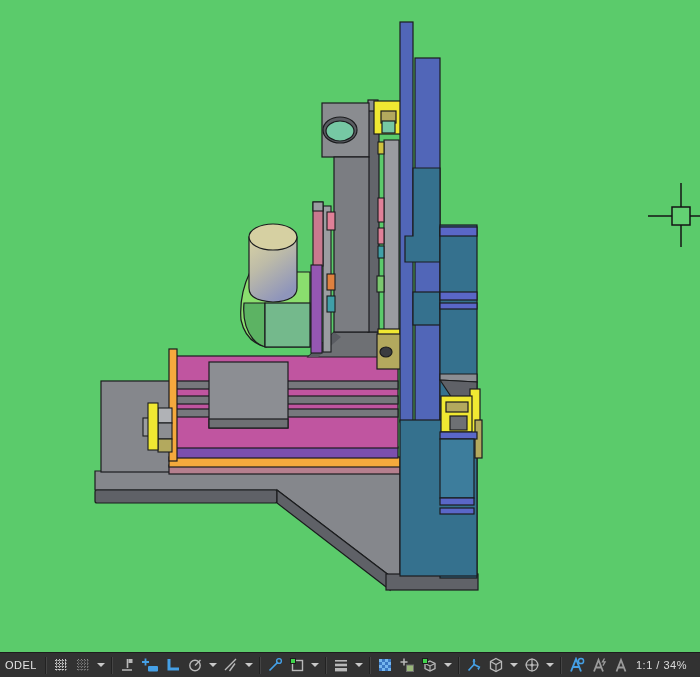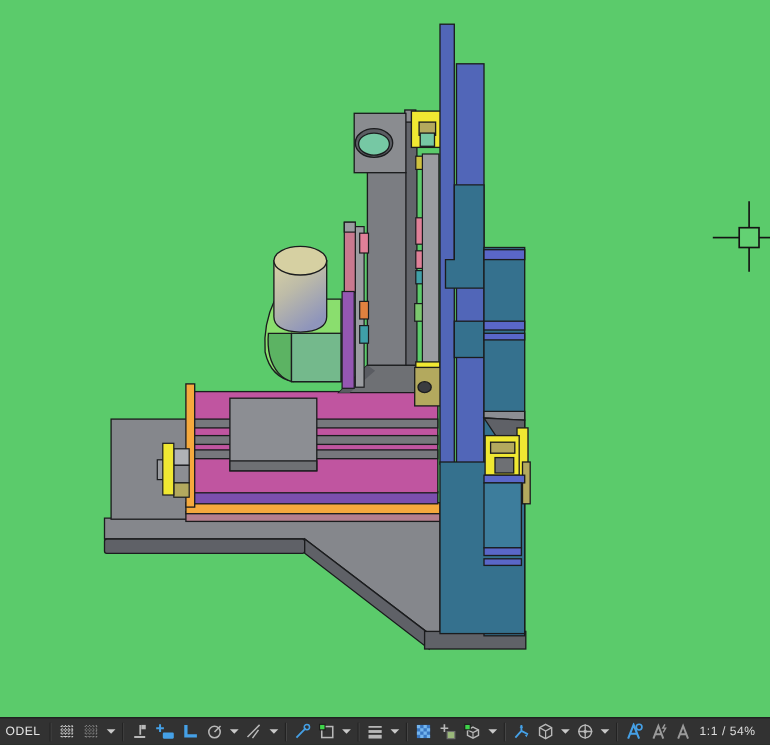--- a/index.html
+++ b/index.html
@@ -274,16 +274,16 @@
       <svg width="16" height="16">
         <path d="M3 14.5L7.5 3l4.5 11.5M5 10.5h5" stroke="#9a9a9a" stroke-width="1.8" fill="none"></path>
         <path d="M13.5 1.5l-2 3.4h2.6l-2.2 3.8" stroke="#9a9a9a" stroke-width="1.3" fill="none"></path>
       </svg>
     </span>
     <span class="sb-btn">
       <svg width="16" height="16">
         <path d="M3.5 14.5L8 3l4.5 11.5M5.5 10.5h5" stroke="#9a9a9a" stroke-width="1.8" fill="none"></path>
       </svg>
     </span>
-    <span class="sb-text sb-scale">1:1 / 54%</span>
+    <span class="sb-text sb-scale">1:1 / 34%</span>
 
   </div>
 </div>
 
 </body></html>

